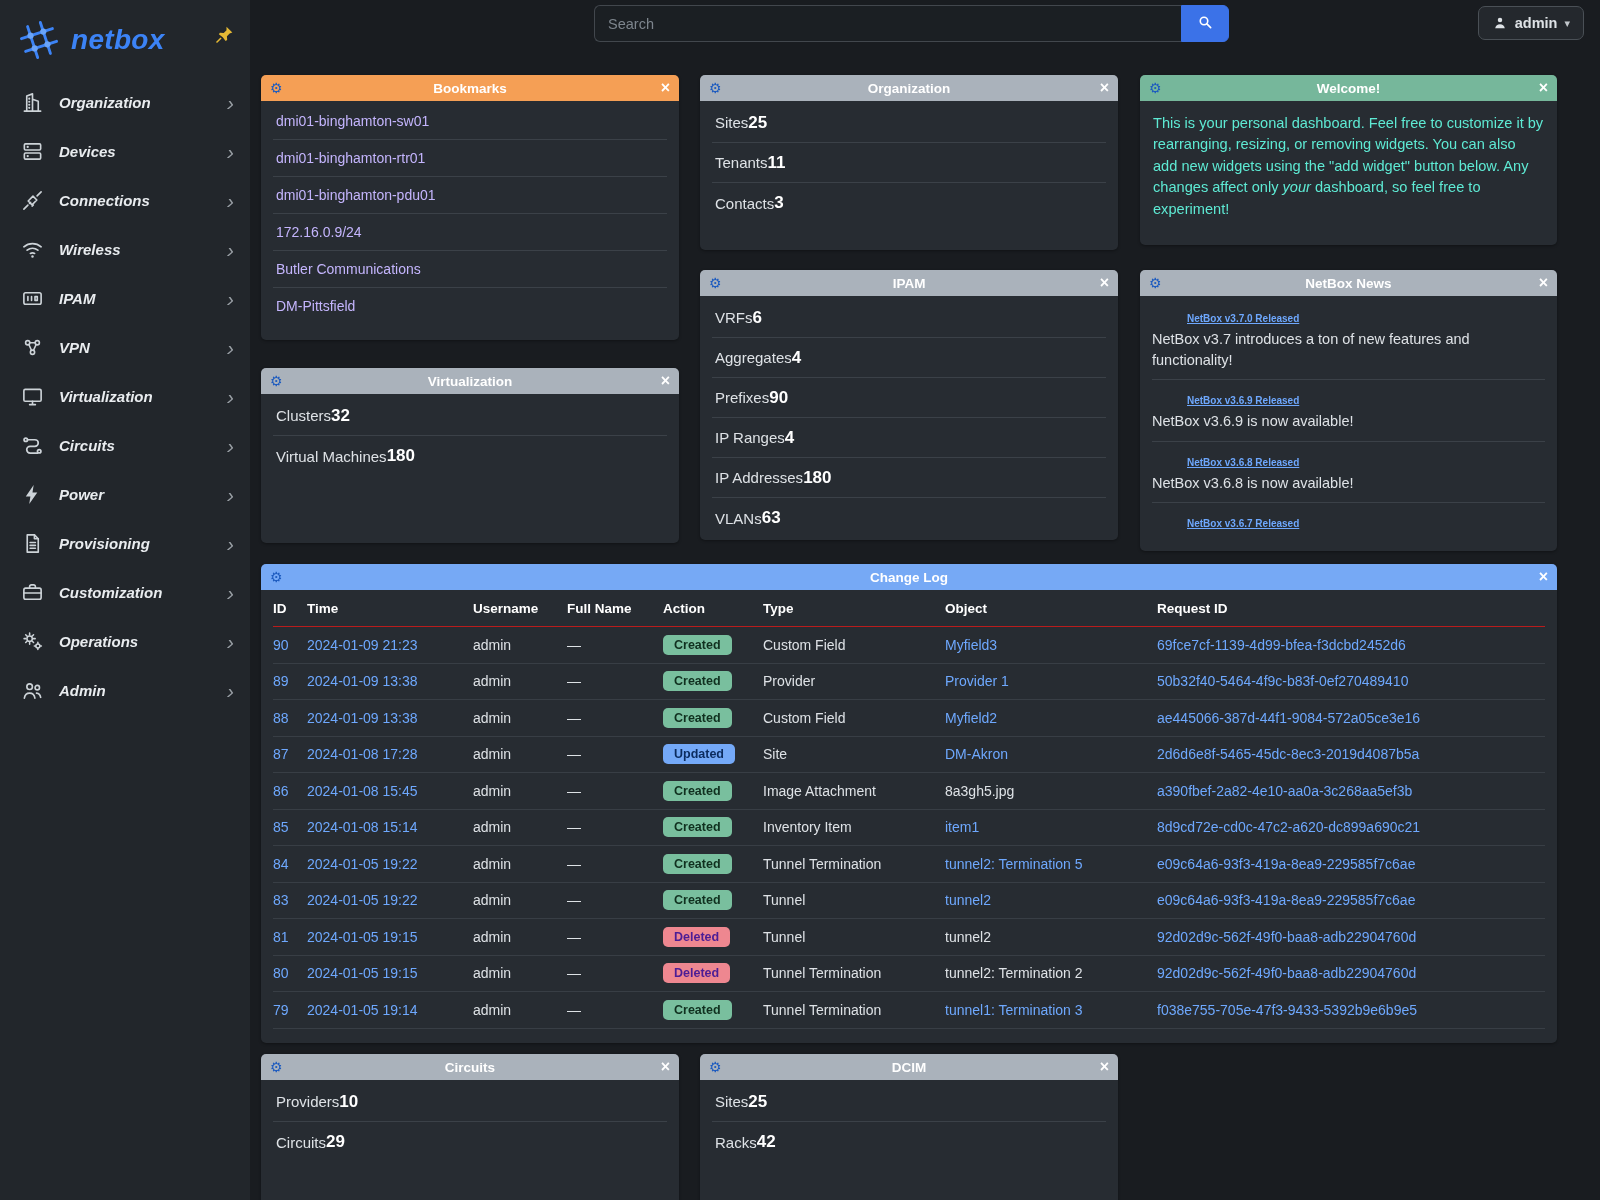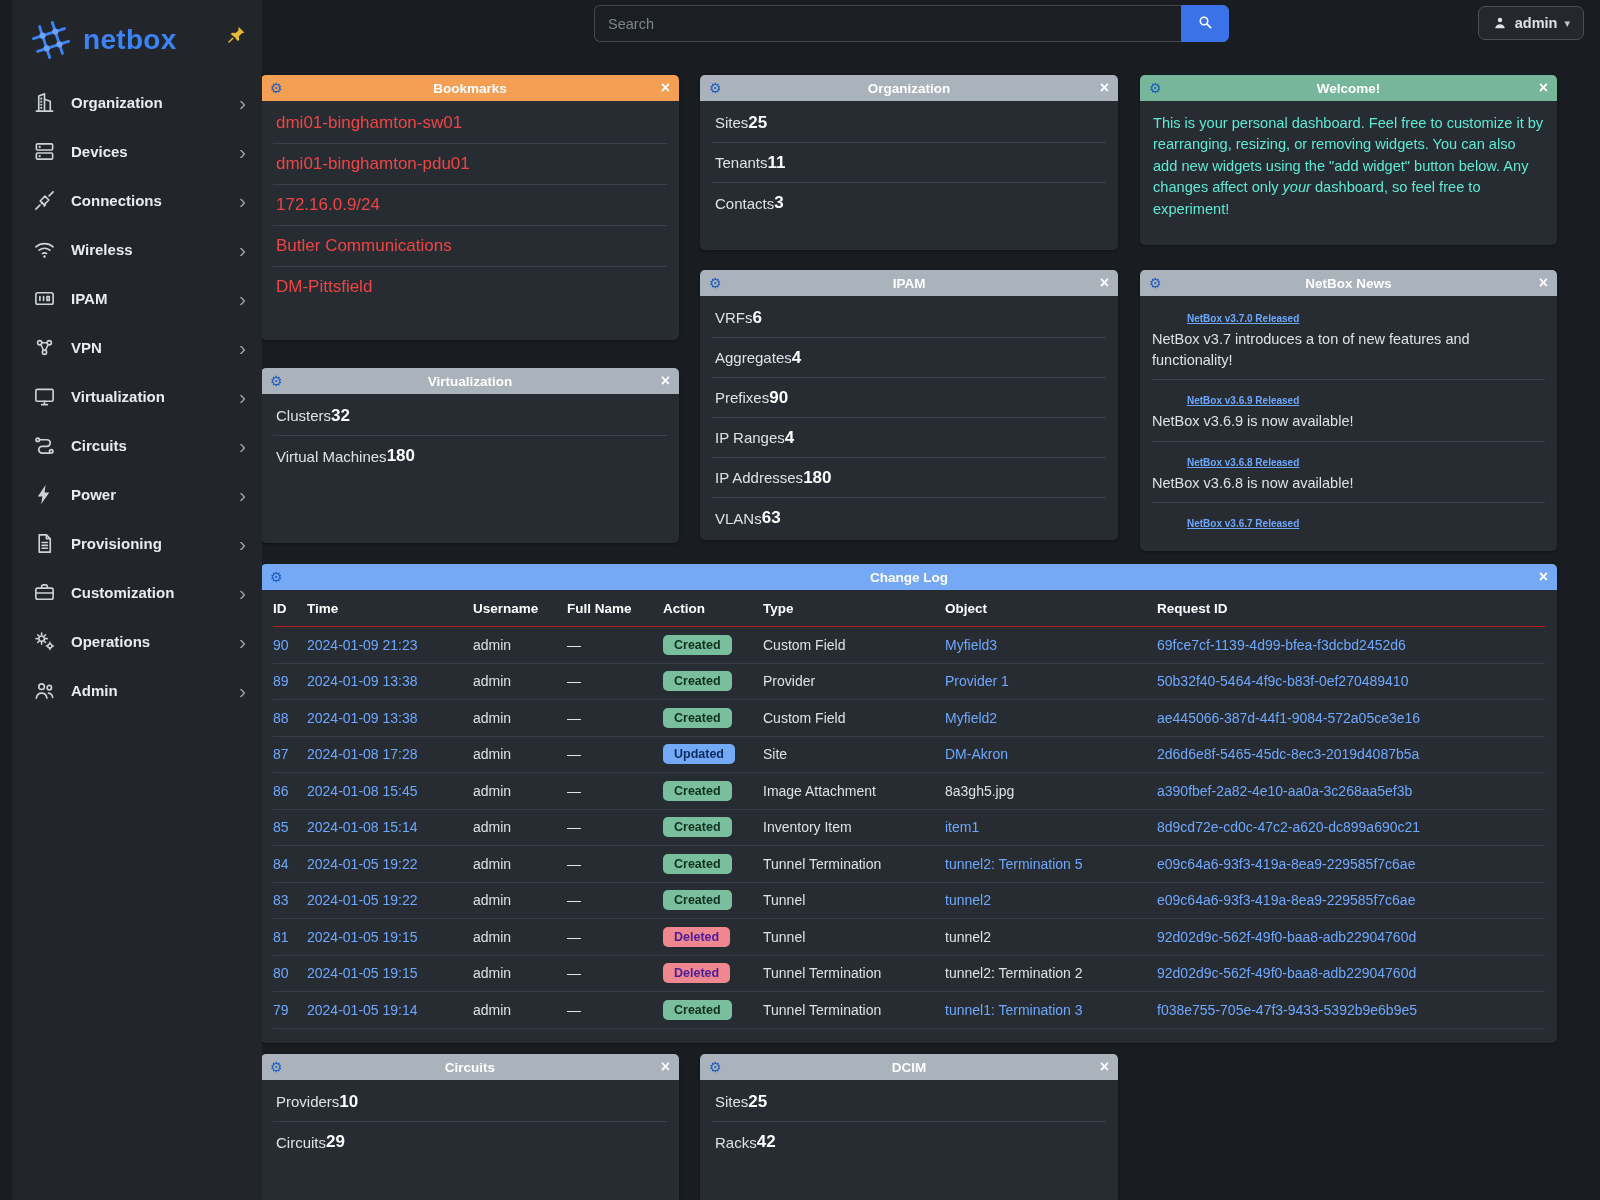--- a/index.html
+++ b/index.html
@@ -6,21 +6,21 @@
   html, body {
     width: 1600px; height: 1200px; overflow: hidden;
     background: #191c20;
     font-family: "Liberation Sans", "DejaVu Sans", sans-serif;
     color: #dee2e6;
   }
   .page { position: relative; width: 1600px; height: 1200px; }
   [data-interactable="true"] { cursor: pointer; }
 
   
-  .sidebar { position: absolute; left: 12px; top: 0; width: 250px; height: 1200px; background: #22262b; z-index: 3; }
+  .sidebar { position: absolute; left: 0; top: 0; width: 250px; height: 1200px; background: #22262b; z-index: 3; font-style: italic; }
   .logo-row { display: flex; align-items: center; gap: 9px; padding: 15px 16px 14px 16px; height: 78px; }
   .logo-mark svg { width: 46px; height: 46px; display: block; }
   .logo-text { font-size: 28px; font-weight: 700; color: #3c83f6; letter-spacing: .3px; }
   .pin { margin-left: auto; margin-top: -6px; }
   .pin svg { width: 20px; height: 20px; }
   .nav-item { display: flex; align-items: center; gap: 15px; height: 49px; padding: 0 16px 0 21px; }
   .nav-icon { width: 23px; height: 23px; color: #cdd3d8; flex: none; }
   .nav-icon svg { width: 100%; height: 100%; display: block; }
   .nav-label { font-size: 15px; font-weight: 600; color: #e9ecef; }
   .chev { margin-left: auto; color: #9aa0a6; font-size: 21px; line-height: 1; }
@@ -62,21 +62,21 @@
   .wg-organization   { left: 700px;  top: 75px;   width: 418px;  height: 175px; }
   .wg-welcome        { left: 1140px; top: 75px;   width: 417px;  height: 170px; }
   .wg-virtualization { left: 261px;  top: 368px;  width: 418px;  height: 175px; }
   .wg-ipam           { left: 700px;  top: 270px;  width: 418px;  height: 270px; }
   .wg-news           { left: 1140px; top: 270px;  width: 417px;  height: 281px; }
   .wg-changelog      { left: 261px;  top: 564px;  width: 1296px; height: 479px; }
   .wg-circuits       { left: 261px;  top: 1054px; width: 418px;  height: 175px; }
   .wg-dcim           { left: 700px;  top: 1054px; width: 418px;  height: 175px; }
 
   .list { padding: 2px 12px; }
-  .bm-item { padding: 10px 3px; border-bottom: 1px solid #3b4148; font-size: 17px; color: #ef4444; }
+  .bm-item { padding: 10px 3px; border-bottom: 1px solid #3b4148; font-size: 14px; color: #c4b5fd; }
   .bm-item:last-child { border-bottom: none; }
 
   .stats { padding: 2px 12px; }
   .stat-row { display: flex; align-items: center; justify-content: flex-start; height: 40px; padding: 0 3px; border-bottom: 1px solid #3b4148; }
   .stat-row:last-child { border-bottom: none; }
   .stat-label { font-size: 15px; color: #dee2e6; }
   .stat-value { font-size: 17px; font-weight: 700; color: #fff; }
 
   .welcome-text { padding: 12px 13px; font-size: 14.6px; line-height: 1.47; color: #5eead4; }
 
@@ -309,20 +309,21 @@
   <section class="widget wg-bookmarks" data-interactable="false">
     <header class="w-head head-orange" data-interactable="false">
       <span class="whead-ic svgicon" data-interactable="true">⚙</span>
       <span class="w-title" data-interactable="false">Bookmarks</span>
       <span class="whead-x svgicon" data-interactable="true">×</span>
     </header>
     <div class="list" data-interactable="false">
 
         <div class="bm-item" data-interactable="true">dmi01-binghamton-sw01</div>
 
+        <div class="bm-item" data-interactable="true">dmi01-binghamton-rtr01</div>
 
         <div class="bm-item" data-interactable="true">dmi01-binghamton-pdu01</div>
 
         <div class="bm-item" data-interactable="true">172.16.0.9/24</div>
 
         <div class="bm-item" data-interactable="true">Butler Communications</div>
 
         <div class="bm-item" data-interactable="true">DM-Pittsfield</div>
       </div>
   </section>

